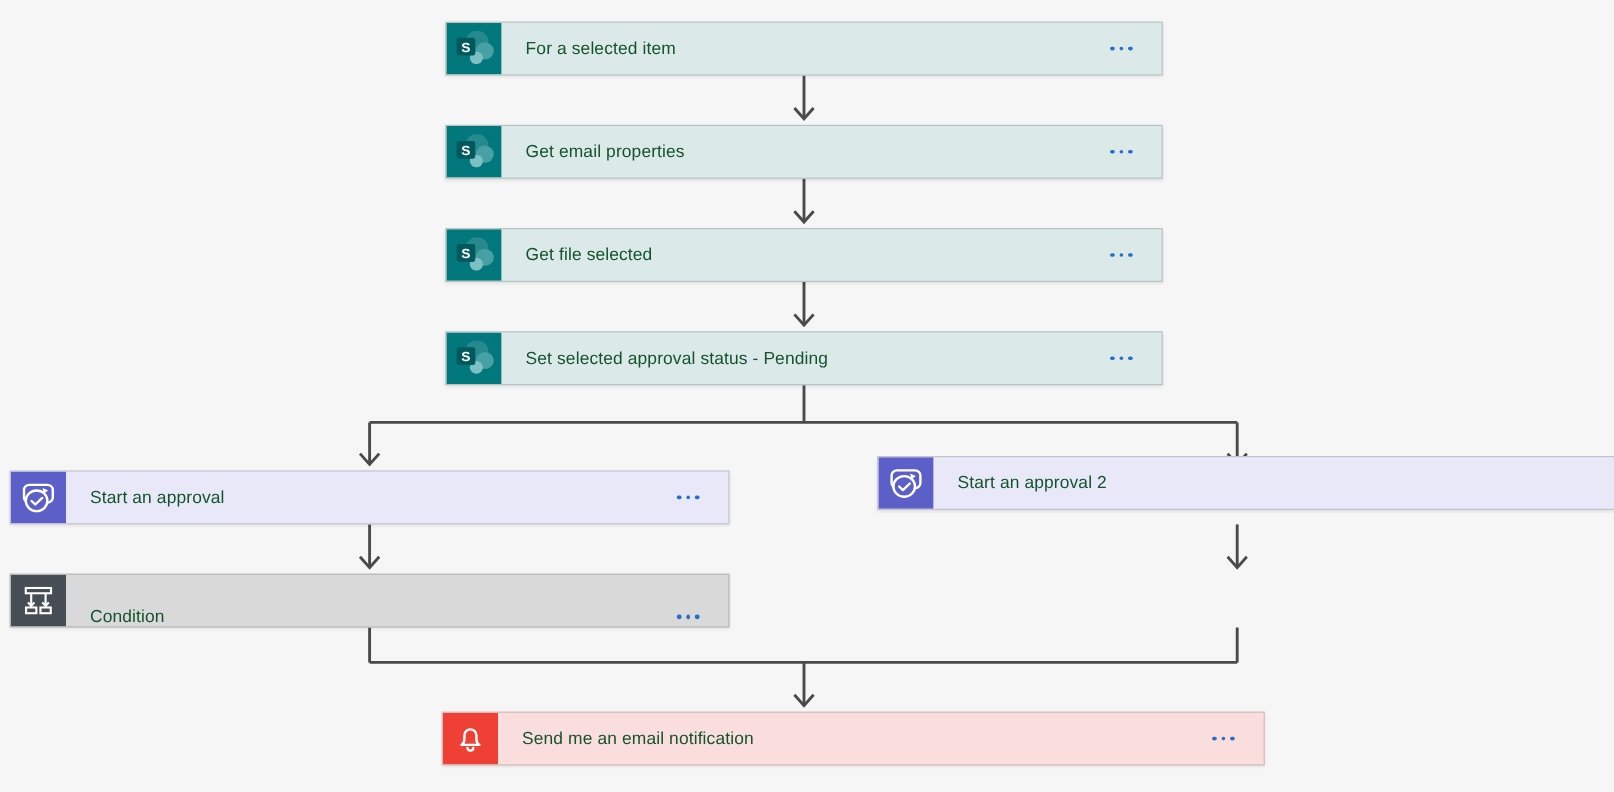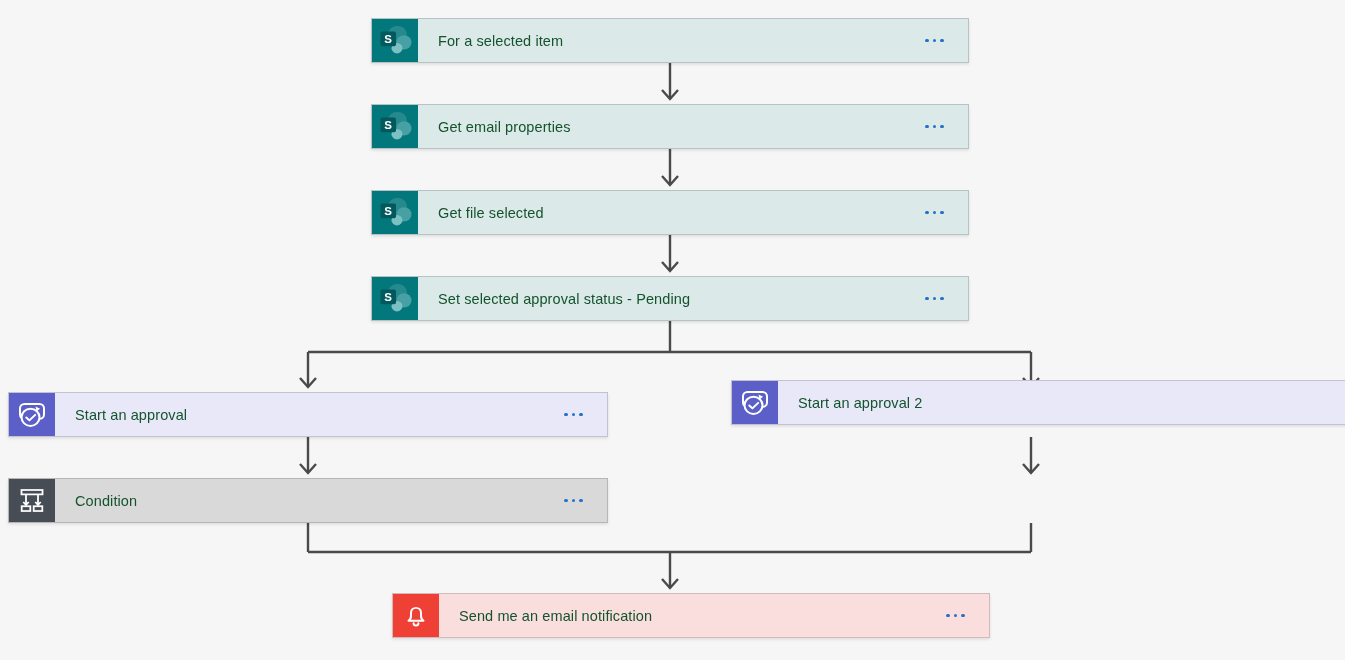--- a/index.html
+++ b/index.html
@@ -18,21 +18,21 @@
     display:flex;
     align-items:center;
     box-sizing:border-box;
     border:1px solid rgba(0,0,0,0.16);
     box-shadow:0 1.5px 3px rgba(0,0,0,0.10);
     z-index:1;
     cursor:pointer;
   }
   .card.sp{background:#dbe9e9;}
   .card.approval{background:#e8e8f8;}
-  .card.condition{background:#d9d9d9;}
+  .card.condition{background:#d9d9d9;align-items:flex-end;}
   .card.email{background:#fadedd;}
   .icon{flex:0 0 46px;height:100%;display:block;}
   .icon svg{display:block;width:46px;height:100%;}
   .label{
     margin-left:20px;
     font-size:14.5px;
     color:#14532d;
     white-space:nowrap;
     letter-spacing:0.1px;
   }
@@ -206,21 +206,21 @@
     </span>
     <span class="label">Condition</span>
     <span class="dots">
         <i></i>
         <i></i>
         <i></i>
       </span>
   </div>
 
 
-  <div class="card email" style="left:392px;top:593px;width:598px">
+  <div class="card email" style="left:368px;top:593px;width:686px">
     <span class="icon">
       <svg viewBox="0 0 46 45" preserveAspectRatio="none">
         <rect width="46" height="45" fill="#ef4036"></rect>
         <g stroke="#ffffff" stroke-width="2" fill="none" stroke-linejoin="round" stroke-linecap="round">
           <path d="M15.5 28 c2-1.2 2.5-2.8 2.5-5.2 v-3.3 a5 5 0 0 1 10 0 v3.3 c0 2.4 0.5 4 2.5 5.2 z"></path>
           <path d="M20.6 30.5 a2.4 2.4 0 0 0 4.8 0"></path>
         </g>
       </svg>
     </span>
     <span class="label">Send me an email notification</span>

